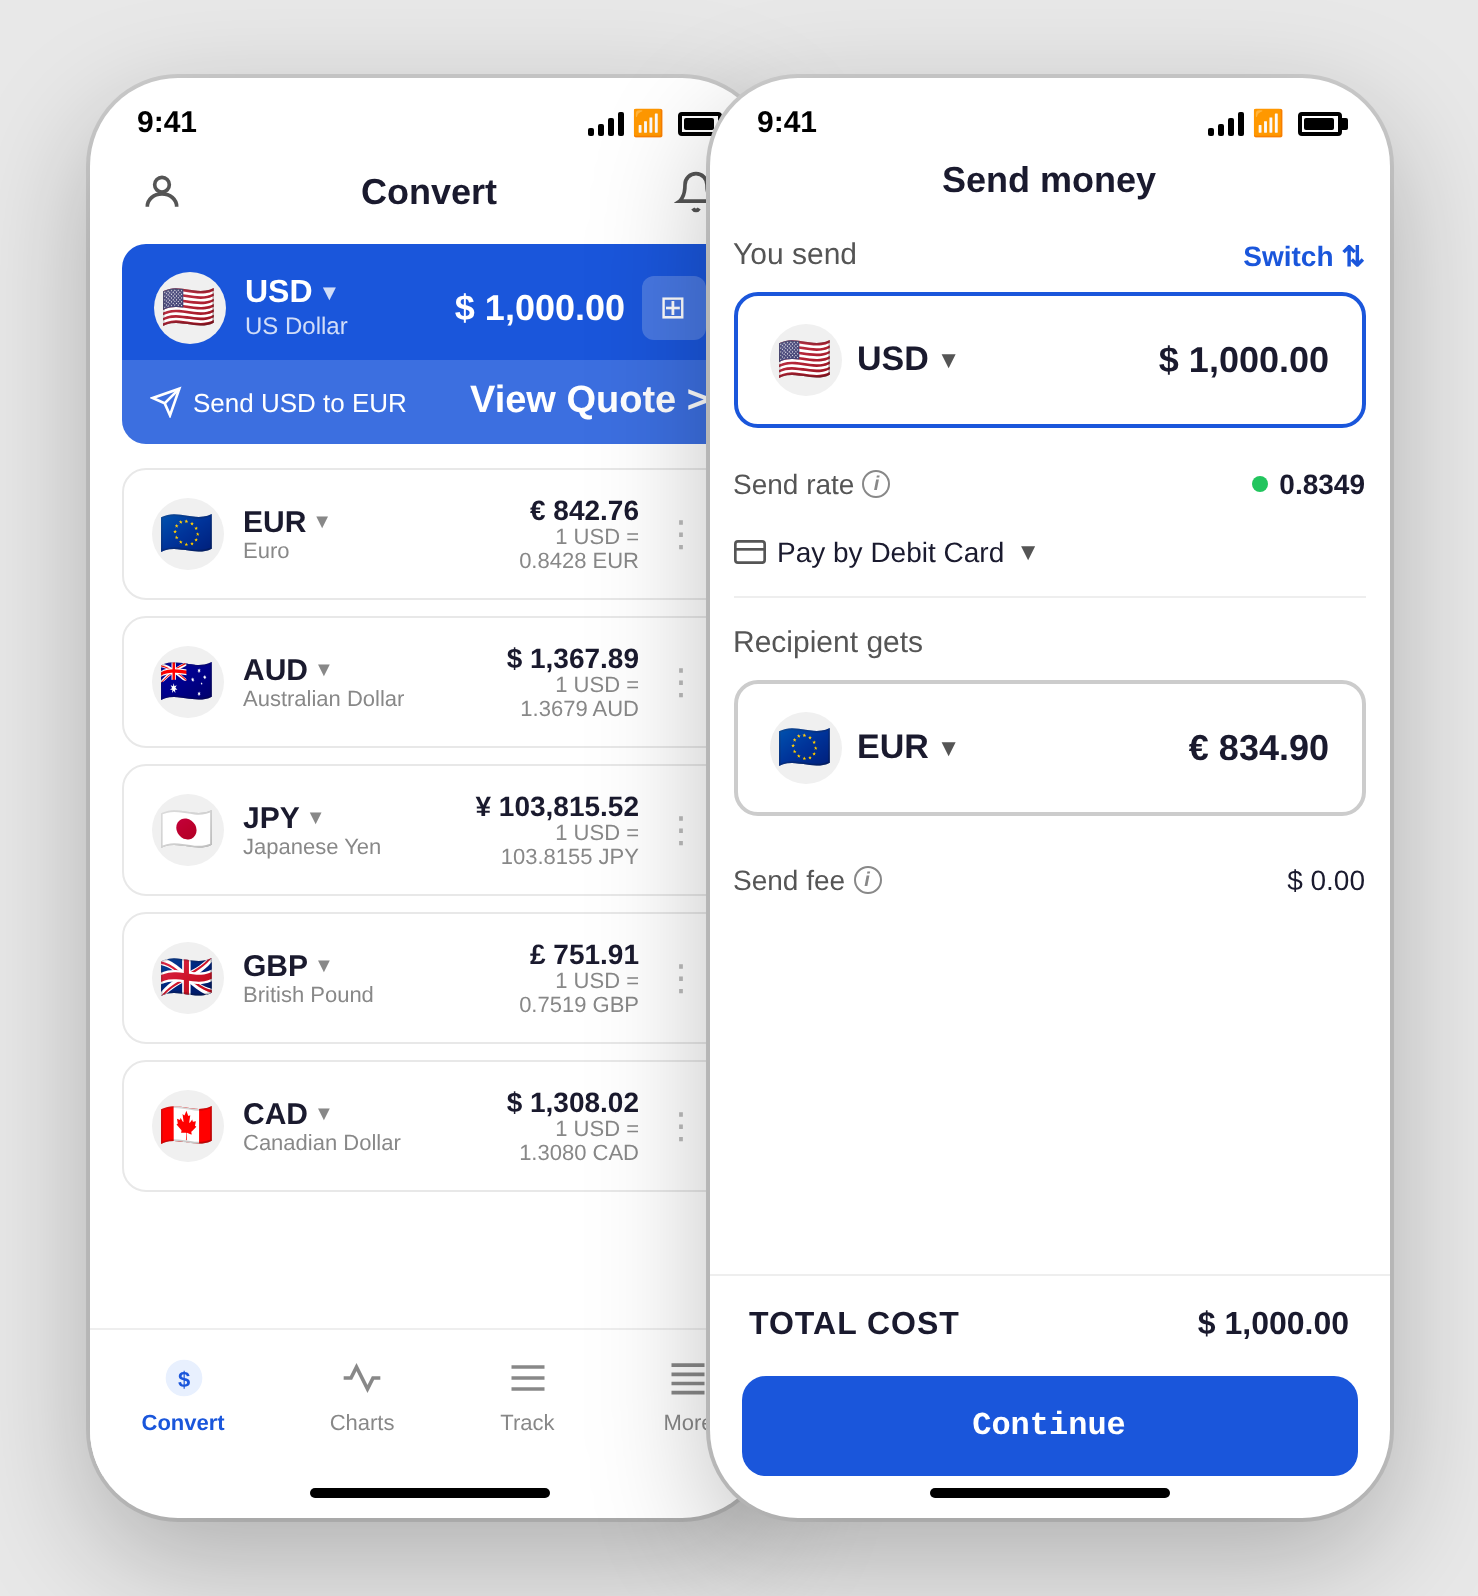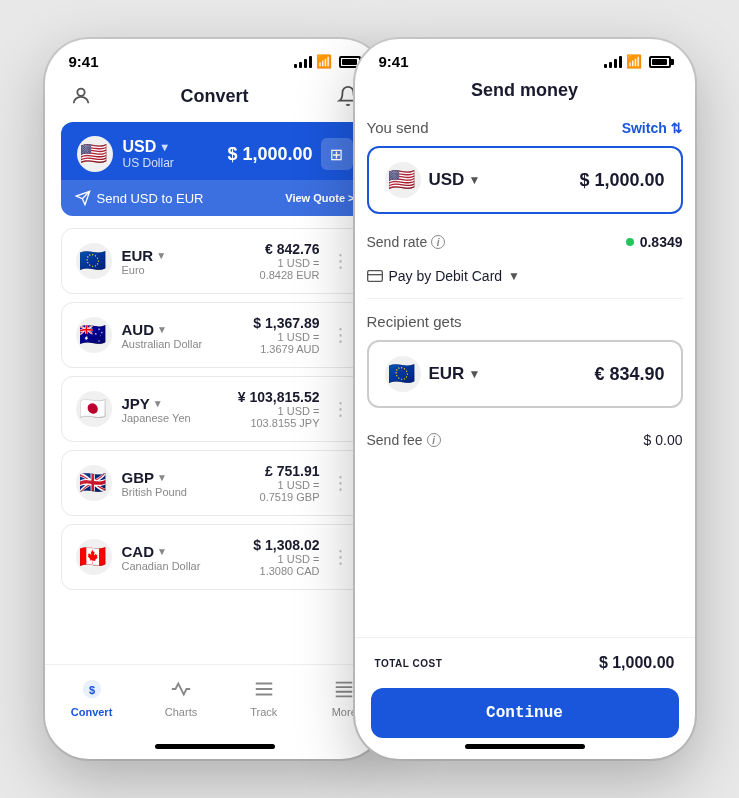--- a/index.html
+++ b/index.html
@@ -211,21 +211,21 @@
       margin: 0 -16px;
     }
     .send-label {
       font-size: 13px;
       color: #fff;
       display: flex;
       align-items: center;
       gap: 6px;
     }
     .view-quote {
-      font-size: 11px;
+      font-size: 19px;
       font-weight: 600;
       color: #fff;
     }
 
     
     .currency-list {
       flex: 1;
       overflow-y: auto;
       display: flex;
       flex-direction: column;
@@ -460,21 +460,21 @@
     }
 
     .total-cost-bar {
       display: flex;
       justify-content: space-between;
       align-items: center;
       padding: 16px 20px;
       border-top: 1px solid #eee;
     }
     .total-label {
-      font-size: 10px;
+      font-size: 16px;
       font-weight: 700;
       color: #1a1a2e;
       letter-spacing: 0.5px;
     }
     .total-value {
       font-size: 16px;
       font-weight: 700;
       color: #1a1a2e;
     }
 

